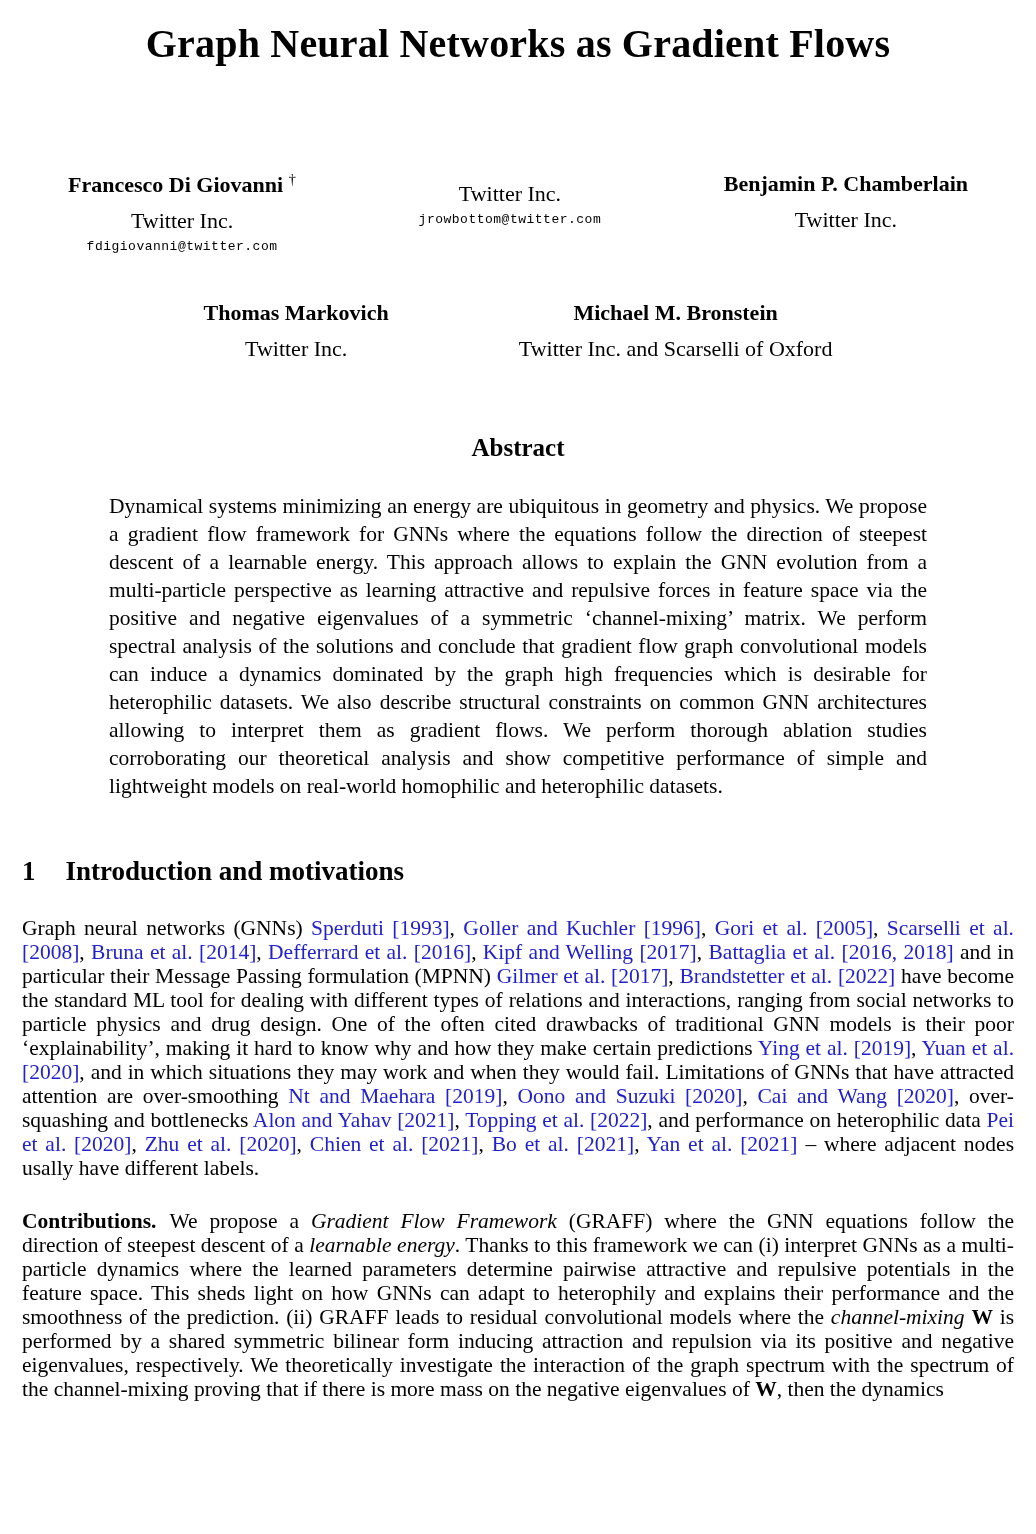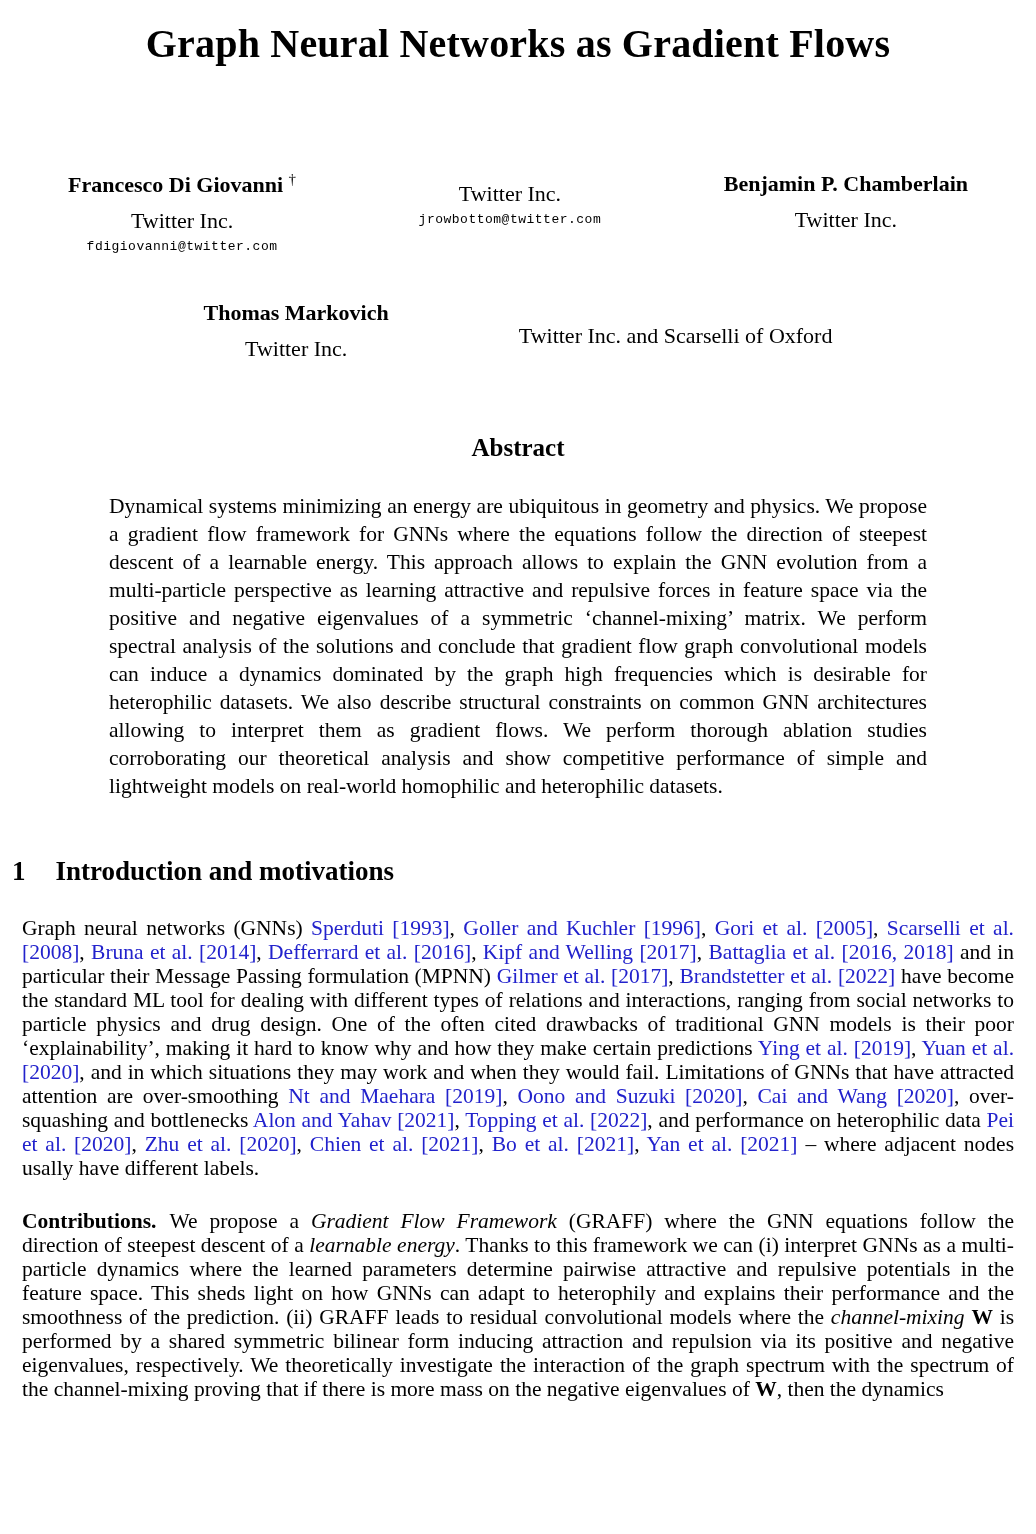--- a/index.html
+++ b/index.html
@@ -70,21 +70,21 @@
     font-weight: 700;
   }
   .abstract-text {
     width: 818px;
     margin: 30px auto 0 auto;
     font-size: 21.5px;
     line-height: 28px;
     text-align: justify;
   }
   .section-heading {
-    margin: 56px 0 0 12px;
+    margin: 56px 0 0 22px;
     font-size: 27px;
     font-weight: 700;
   }
   .sec-num {
     margin-right: 30px;
   }
   .body-par {
     margin: 29px 22px 0 22px;
     font-size: 21.5px;
     line-height: 24px;
@@ -120,20 +120,21 @@
       <div class="author-affil">Twitter Inc.</div>
     </div>
   </div>
 
   <div class="authors-row2">
     <div class="author">
       <div class="author-name"><span>Thomas Markovich</span></div>
       <div class="author-affil">Twitter Inc.</div>
     </div>
     <div class="author">
+      <div class="author-name"><span>Michael M. Bronstein</span></div>
       <div class="author-affil">Twitter Inc. and Scarselli of Oxford</div>
     </div>
   </div>
 
   <div class="abstract-heading">Abstract</div>
 
   <p class="abstract-text">Dynamical systems minimizing an energy are ubiquitous in geometry and physics. We propose a gradient flow framework for GNNs where the equations follow the direction of steepest descent of a learnable energy. This approach allows to explain the GNN evolution from a multi-particle perspective as learning attractive and repulsive forces in feature space via the positive and negative eigenvalues of a symmetric ‘channel-mixing’ matrix. We perform spectral analysis of the solutions and conclude that gradient flow graph convolutional models can induce a dynamics dominated by the graph high frequencies which is desirable for heterophilic datasets. We also describe structural constraints on common GNN architectures allowing to interpret them as gradient flows. We perform thorough ablation studies corroborating our theoretical analysis and show competitive performance of simple and lightweight models on real-world homophilic and heterophilic datasets.</p>
 
   <h2 class="section-heading"><span class="sec-num">1</span><span>Introduction and motivations</span></h2>
 

